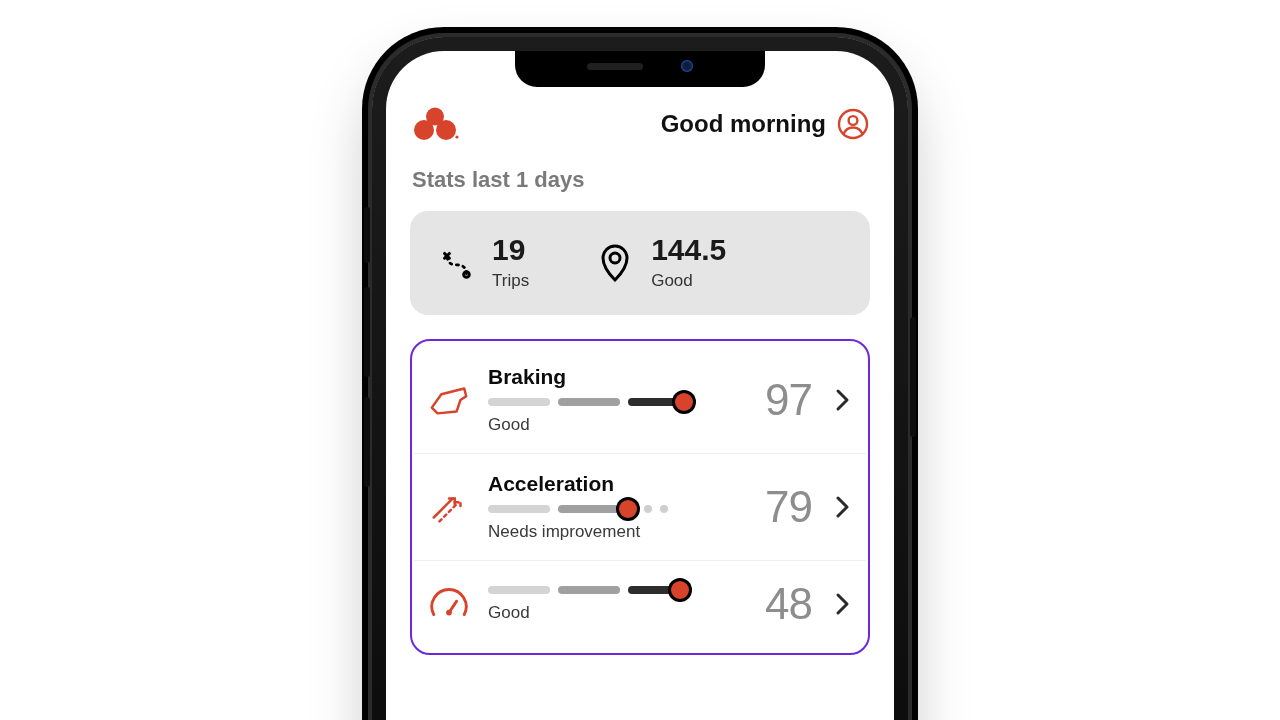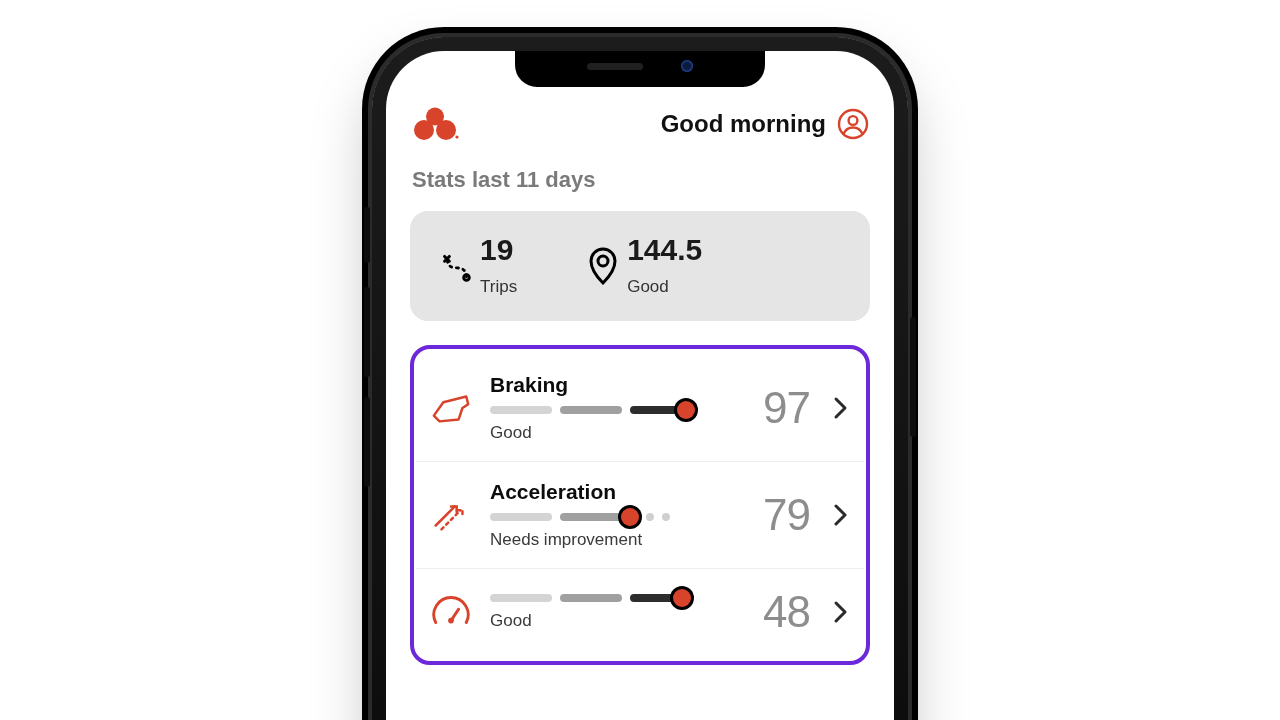--- a/index.html
+++ b/index.html
@@ -18,25 +18,25 @@
   
   .content{position:absolute;inset:0;padding:56px 24px 0 24px;box-sizing:border-box}
   .row{display:flex;align-items:center}
   .header{justify-content:space-between;margin-bottom:26px}
   .greeting{font-size:24px;font-weight:600;color:#111}
   .avatar-btn{display:flex;align-items:center;justify-content:center;width:34px;height:34px}
   .avatar-btn svg{display:block}
   .logo svg{display:block}
   .section-title{font-size:22px;font-weight:600;color:#7a7a7a;margin:14px 0 18px 2px}
   .stats-card{background:#e6e5e5;border-radius:18px;padding:24px 26px;display:flex;gap:66px;align-items:center}
-  .stat{display:flex;align-items:center;gap:4px}
+  .stat{display:flex;align-items:center;gap:16px}
   .stat .val{font-size:30px;font-weight:700;line-height:1}
-  .stat .lbl{font-size:17px;color:#333;margin-top:12px}
+  .stat .lbl{font-size:17px;color:#333;margin-top:6px}
   .stat-icon{width:40px;height:40px;display:flex;align-items:center;justify-content:center}
-  .metrics-card{margin-top:24px;border:4px solid #6d28d9;border-radius:20px;padding:6px 2px}
+  .metrics-card{margin-top:24px;border:2px solid #6d28d9;border-radius:20px;padding:6px 2px}
   .metric{display:flex;align-items:center;gap:18px;padding:18px 10px 18px 14px;position:relative}
   .metric+.metric{border-top:1px solid #eee}
   .metric-icon{width:42px;height:42px;display:flex;align-items:center;justify-content:center;flex:0 0 42px}
   .metric-body{flex:1;min-width:0}
   .metric-title{font-size:21px;font-weight:700;color:#0c0c0c;margin-bottom:8px}
   .metric-status{font-size:17px;color:#3a3a3a;margin-top:8px}
   .score{font-size:44px;font-weight:400;color:#8d8d8d;width:72px;text-align:right;letter-spacing:-1px}
   .chev{width:26px;height:26px;flex:0 0 26px;display:flex;align-items:center;justify-content:center;color:#2a2a2a}
   
   .gauge{display:flex;align-items:center;gap:8px;height:10px;position:relative;width:212px}
@@ -81,21 +81,21 @@
             <span class="avatar-btn">
               <svg width="32" height="32" viewBox="0 0 32 32">
                 <circle cx="16" cy="16" r="14" fill="none" stroke="#d8432b" stroke-width="2.4"></circle>
                 <circle cx="16" cy="12.5" r="4.4" fill="none" stroke="#d8432b" stroke-width="2.4"></circle>
                 <path d="M6.5 26c2-4.8 6-6.5 9.5-6.5s7.5 1.7 9.5 6.5" fill="none" stroke="#d8432b" stroke-width="2.4" stroke-linecap="round"></path>
               </svg>
             </span>
           </div>
         </div>
 
-        <div class="section-title">Stats last 11 days</div>
+        <div class="section-title">Stats last 1 days</div>
 
         <div class="stats-card">
           <div class="stat">
             <span class="stat-icon">
               <svg width="42" height="42" viewBox="0 0 42 42">
                 <path d="M9 11 l5 5 M14 11 l-5 5" stroke="#000" stroke-width="3.2" stroke-linecap="round"></path>
                 <path d="M12 15 q0 8 10 8 t10 10" fill="none" stroke="#000" stroke-width="3" stroke-linecap="round" stroke-dasharray="2 5"></path>
                 <circle cx="32" cy="33" r="3" fill="none" stroke="#000" stroke-width="3"></circle>
               </svg>
             </span>

